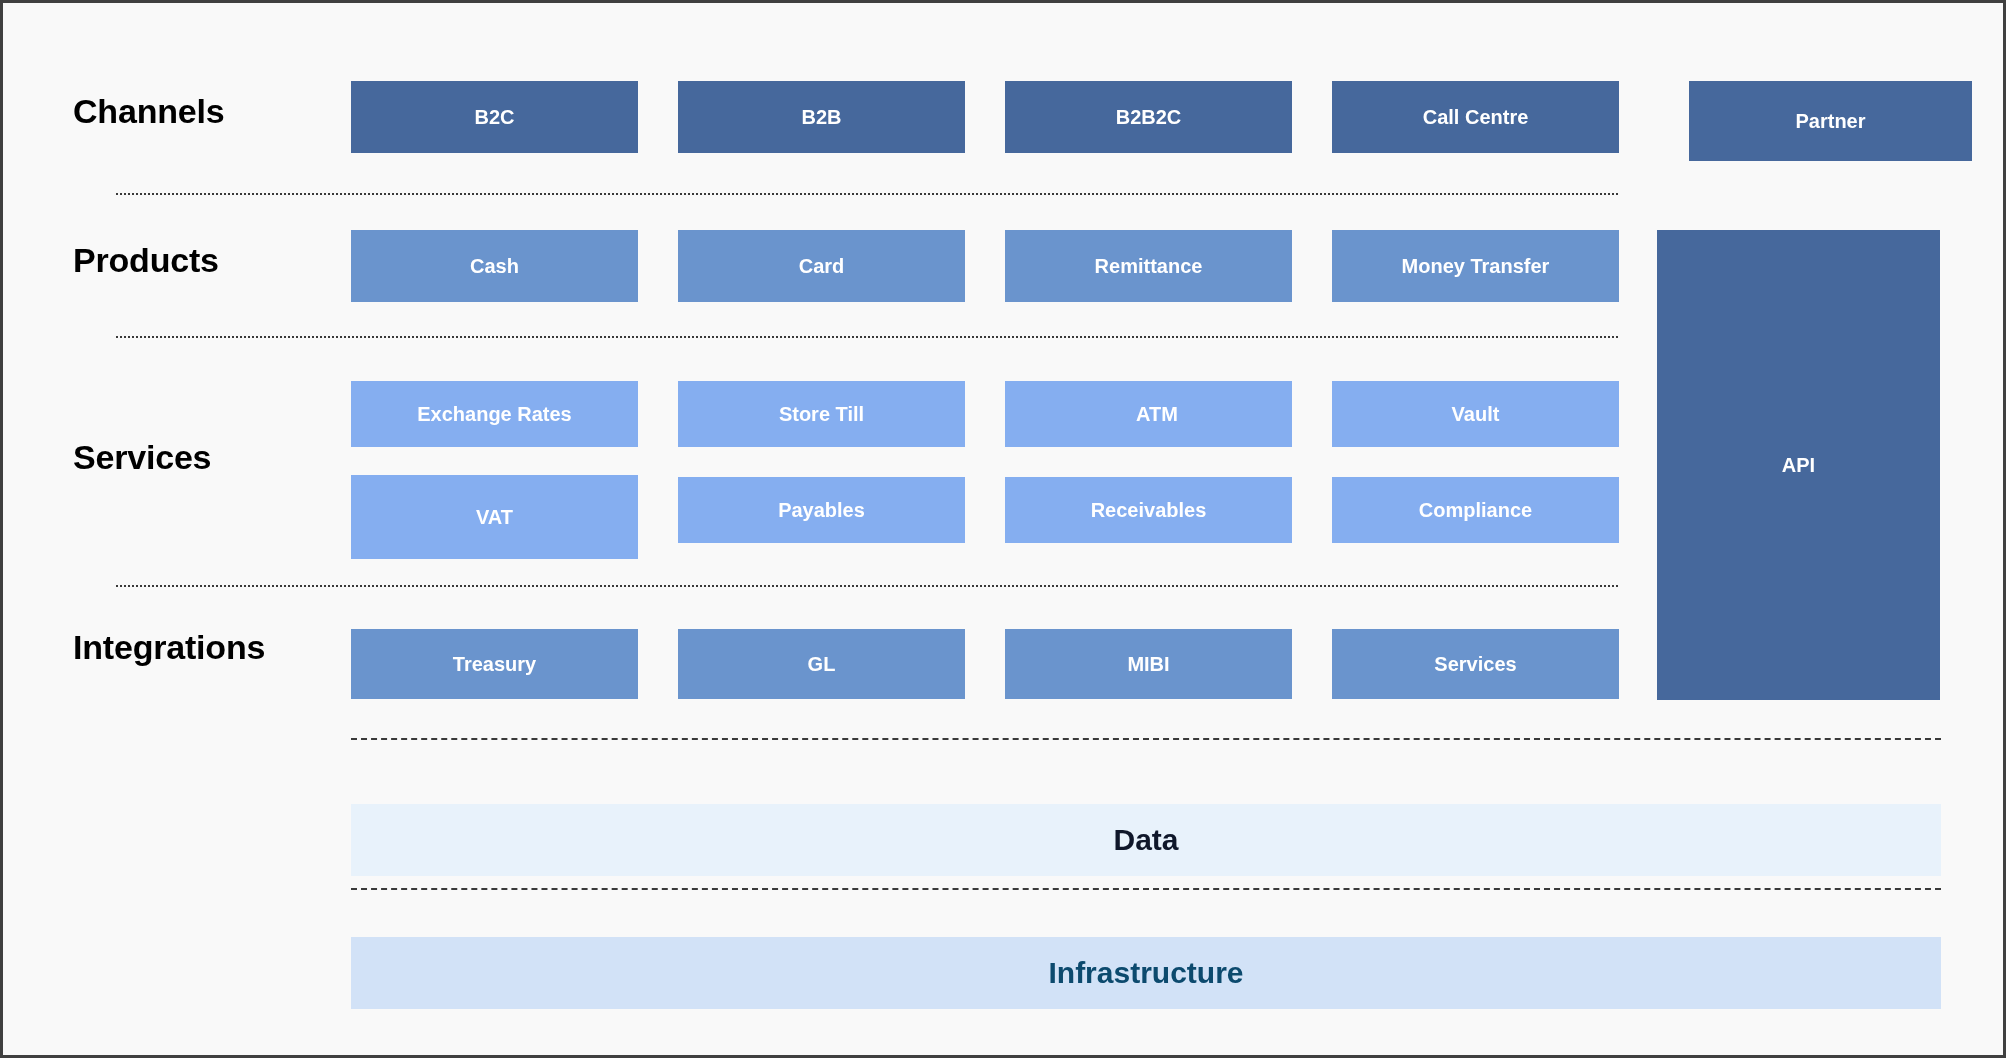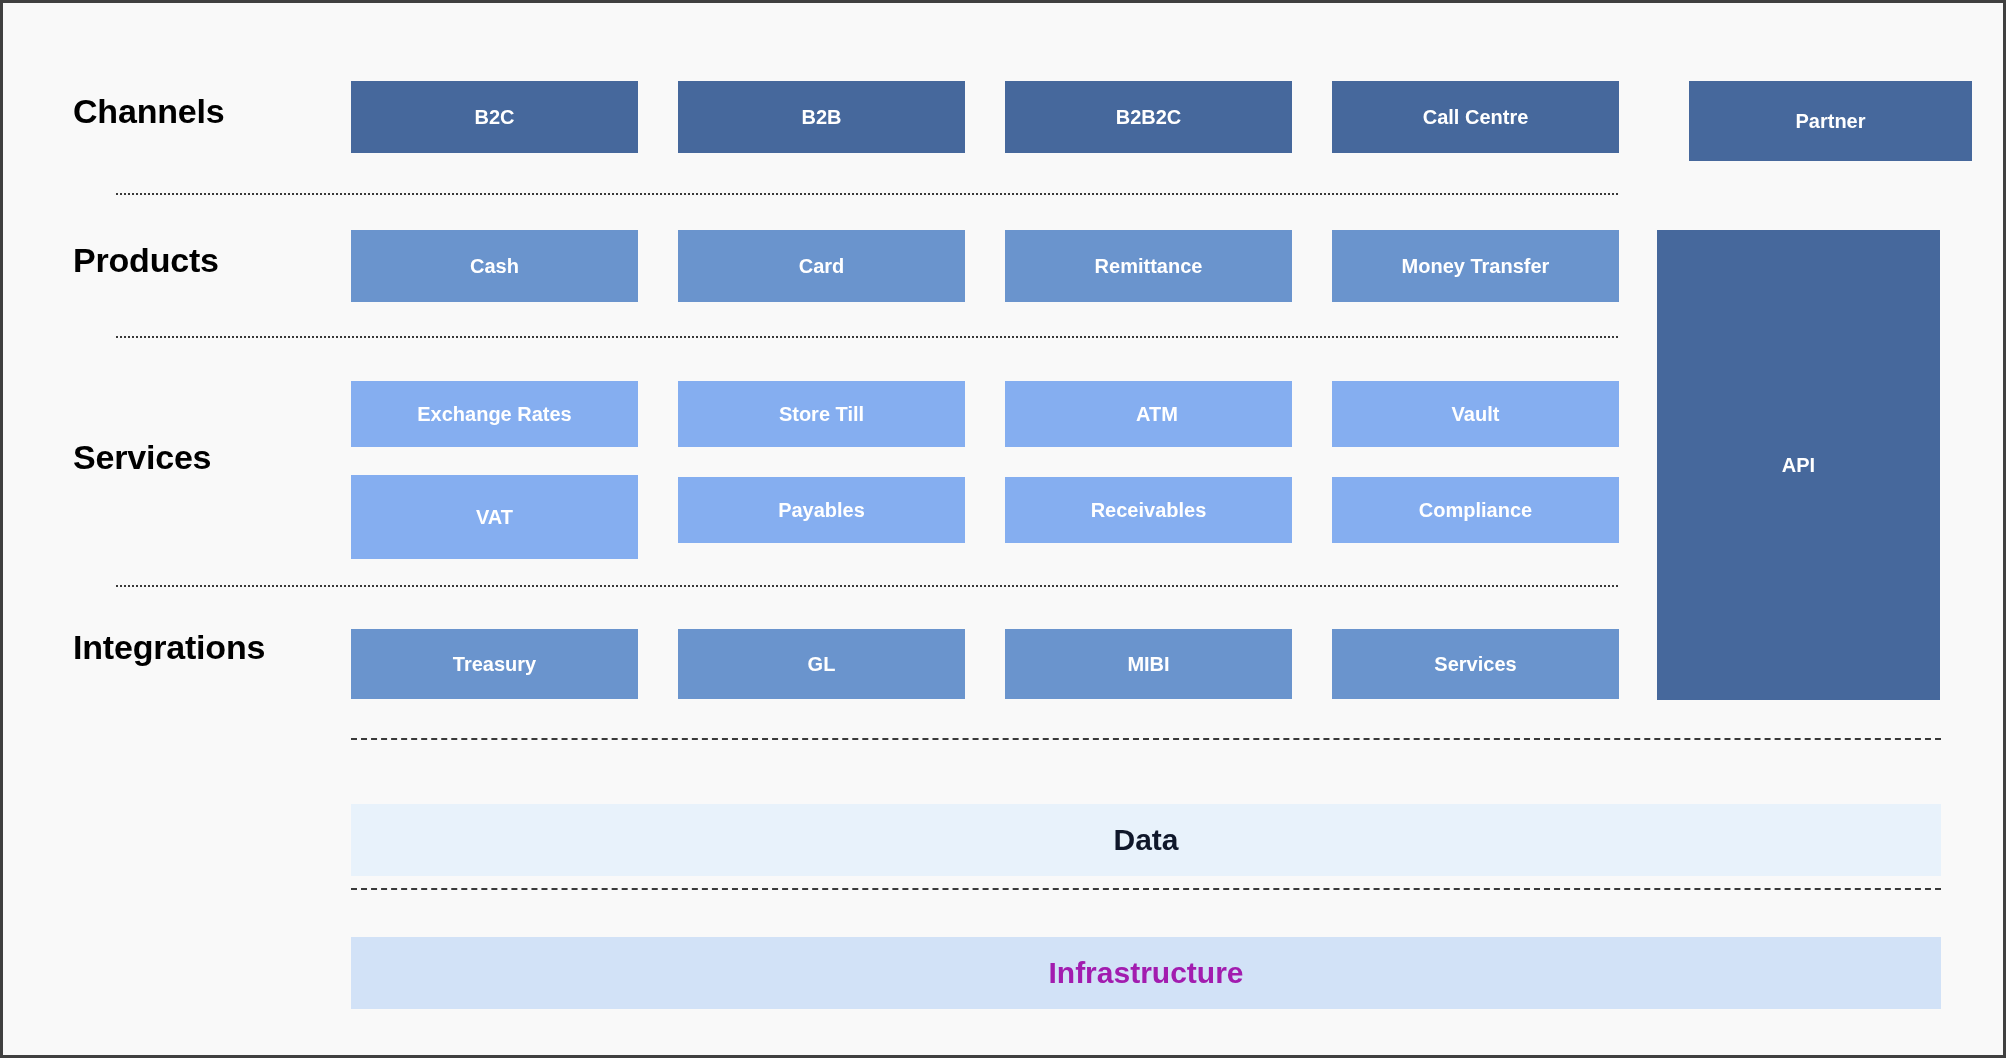--- a/index.html
+++ b/index.html
@@ -60,21 +60,21 @@
     position: absolute;
     display: flex;
     align-items: center;
     justify-content: center;
     font-weight: bold;
     font-size: 30px;
     box-sizing: border-box;
     white-space: nowrap;
   }
   .bar.lvl-data  { background: #e8f2fb; color: #0f172a; margin-top: 21px; }
-  .bar.lvl-infra { background: #d2e2f7; color: #a21caf; }
+  .bar.lvl-infra { background: #d2e2f7; color: #0c4a6e; }
 
   
   .sep {
     position: absolute;
     height: 0;
     border-top: 2px dotted #3a3a3a;
   }
   .sep.dashed-wide {
     border-top: 2px dashed #3a3a3a;
   }

